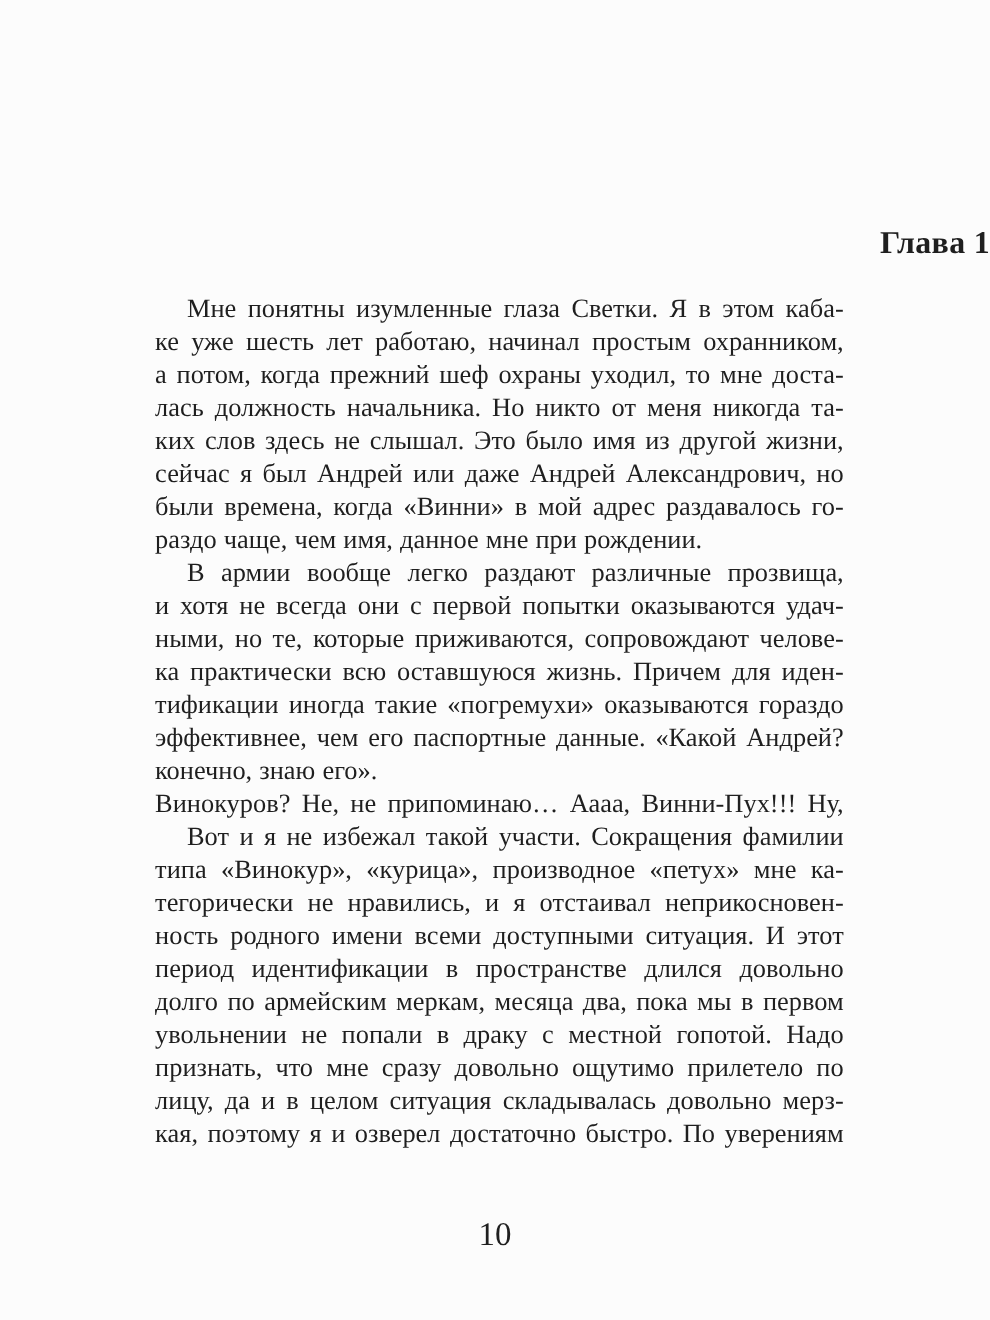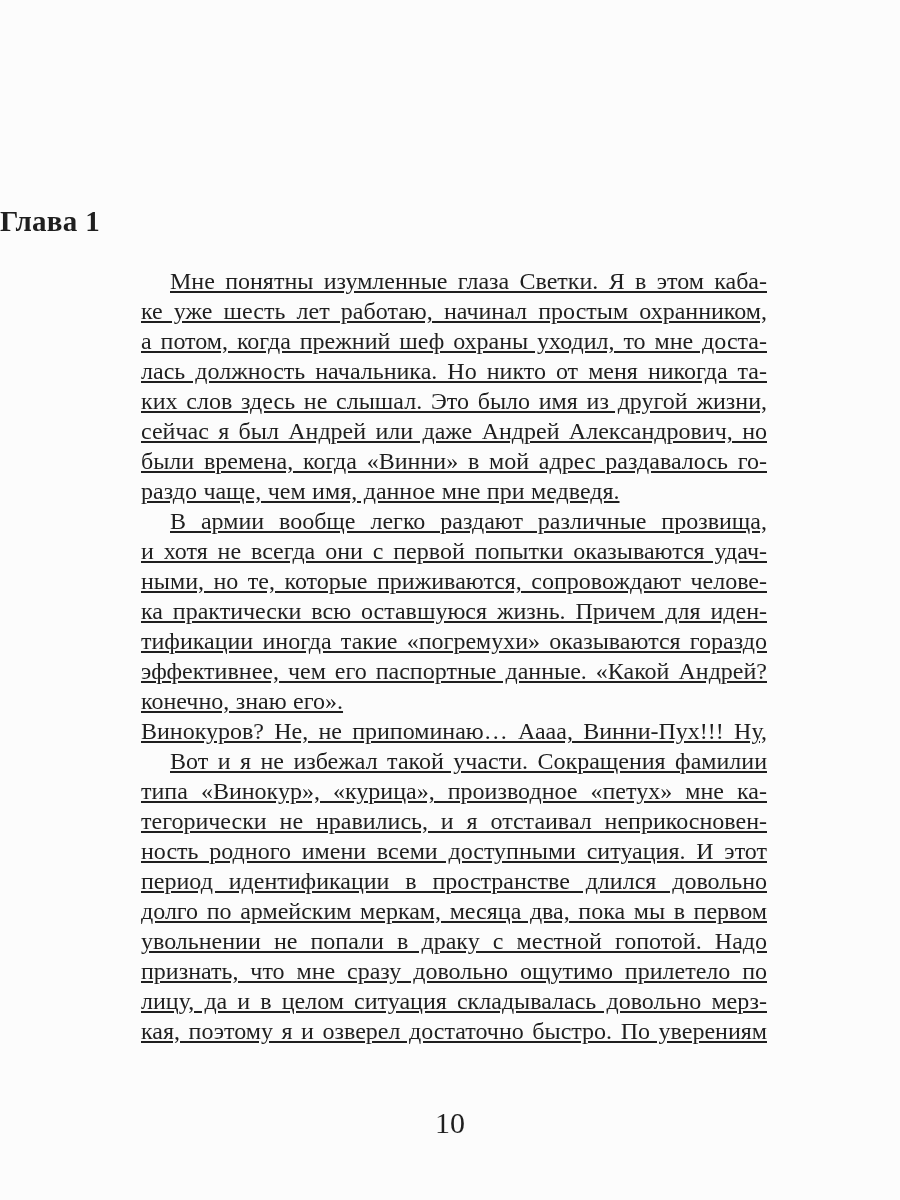--- a/index.html
+++ b/index.html
@@ -13,32 +13,31 @@
     height: 1200px;
     margin: 0 auto;
     background: #fcfcfc;
     font-family: "Liberation Serif", "DejaVu Serif", serif;
     color: #1f1f1f;
     overflow: hidden;
   }
   .chapter-title {
     margin: 0;
     padding-top: 205px;
-    text-align: left;
+    text-align: right;
     font-size: 29px;
     line-height: 32px;
     font-weight: bold;
     letter-spacing: 0.3px;
   }
   .text-block {
     width: 626px;
     margin: 29px 0 0 141px;
     font-size: 24px;
     line-height: 30px;
-    text-decoration: underline;
   }
   .para {
     margin: 0;
   }
   .line {
     text-align: justify;
     text-align-last: justify;
     word-spacing: 0.02em;
     white-space: normal;
   }
@@ -67,21 +66,21 @@
 
   <div class="text-block">
       <div class="para">
         <div class="line first">Мне понятны изумленные глаза Светки. Я в этом каба-</div>
         <div class="line">ке уже шесть лет работаю, начинал простым охранником,</div>
         <div class="line">а потом, когда прежний шеф охраны уходил, то мне доста-</div>
         <div class="line">лась должность начальника. Но никто от меня никогда та-</div>
         <div class="line">ких слов здесь не слышал. Это было имя из другой жизни,</div>
         <div class="line">сейчас я был Андрей или даже Андрей Александрович, но</div>
         <div class="line">были времена, когда «Винни» в мой адрес раздавалось го-</div>
-        <div class="line lastline">раздо чаще, чем имя, данное мне при медведя.</div>
+        <div class="line lastline">раздо чаще, чем имя, данное мне при рождении.</div>
       </div>
       <div class="para">
         <div class="line first">В армии вообще легко раздают различные прозвища,</div>
         <div class="line">и хотя не всегда они с первой попытки оказываются удач-</div>
         <div class="line">ными, но те, которые приживаются, сопровождают челове-</div>
         <div class="line">ка практически всю оставшуюся жизнь. Причем для иден-</div>
         <div class="line">тификации иногда такие «погремухи» оказываются гораздо</div>
         <div class="line">эффективнее, чем его паспортные данные. «Какой Андрей?</div>
         <div class="line lastline">конечно, знаю его».</div>
         <div class="line">Винокуров? Не, не припоминаю… Аааа, Винни-Пух!!! Ну,</div>

